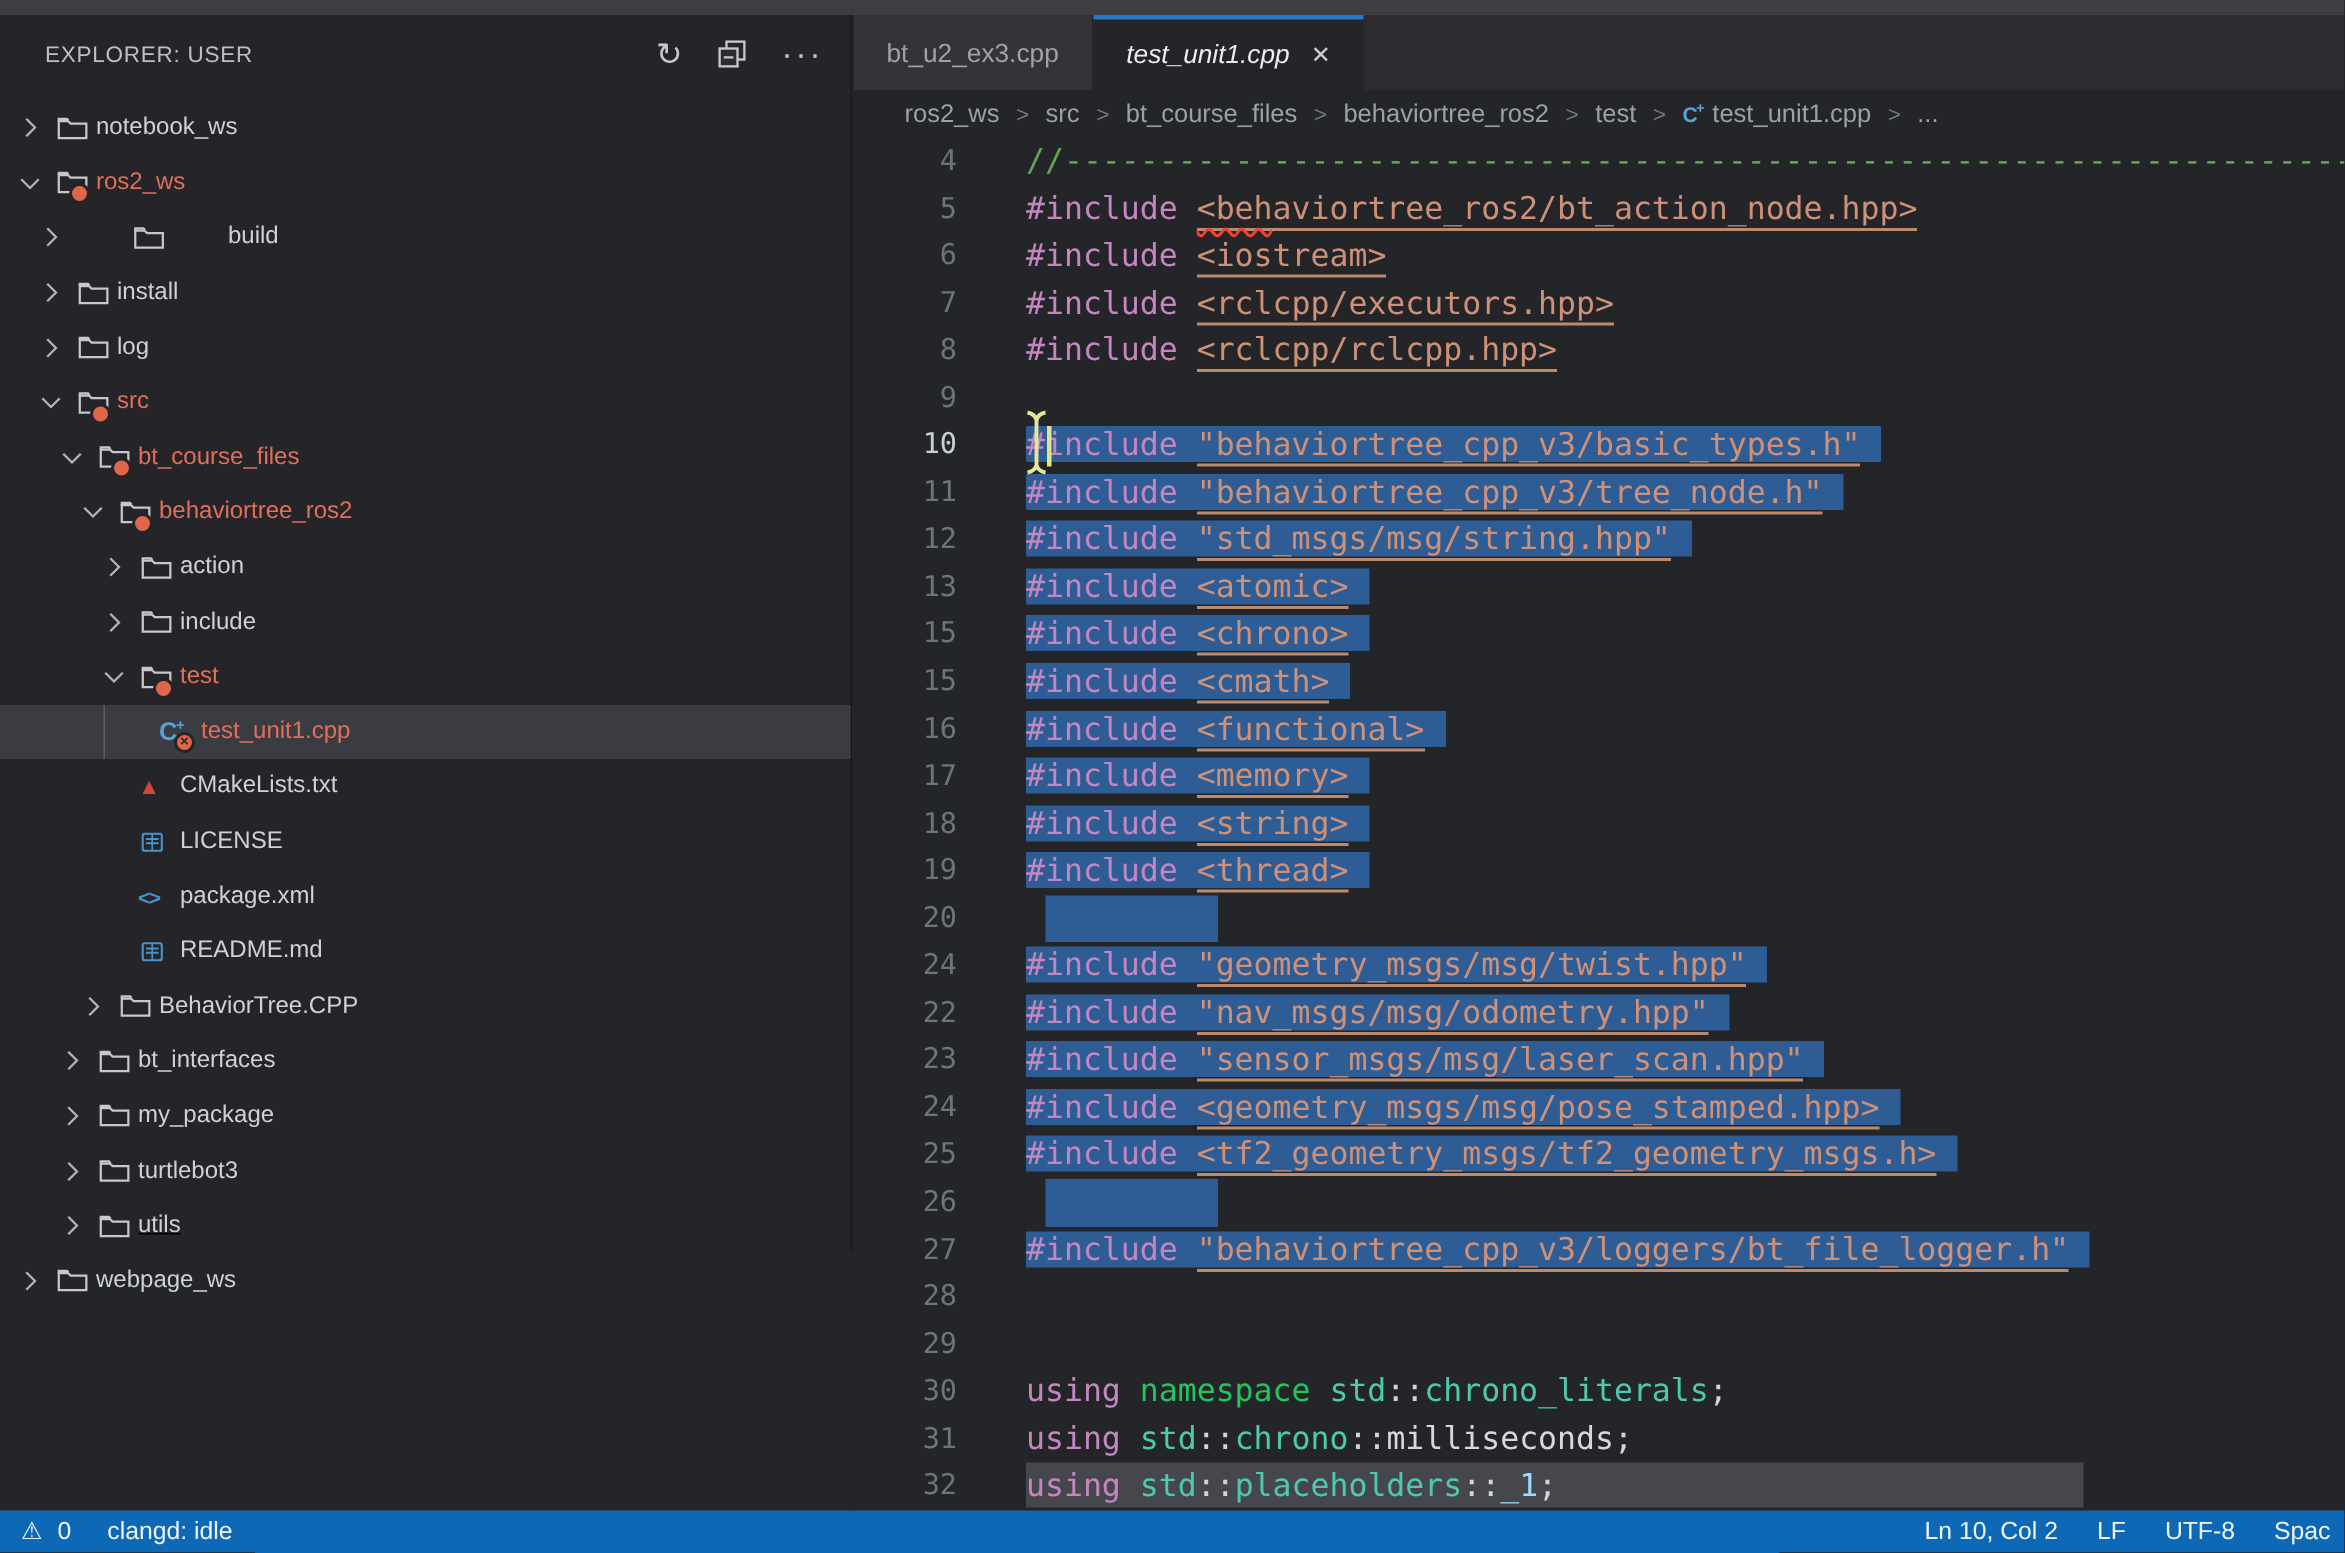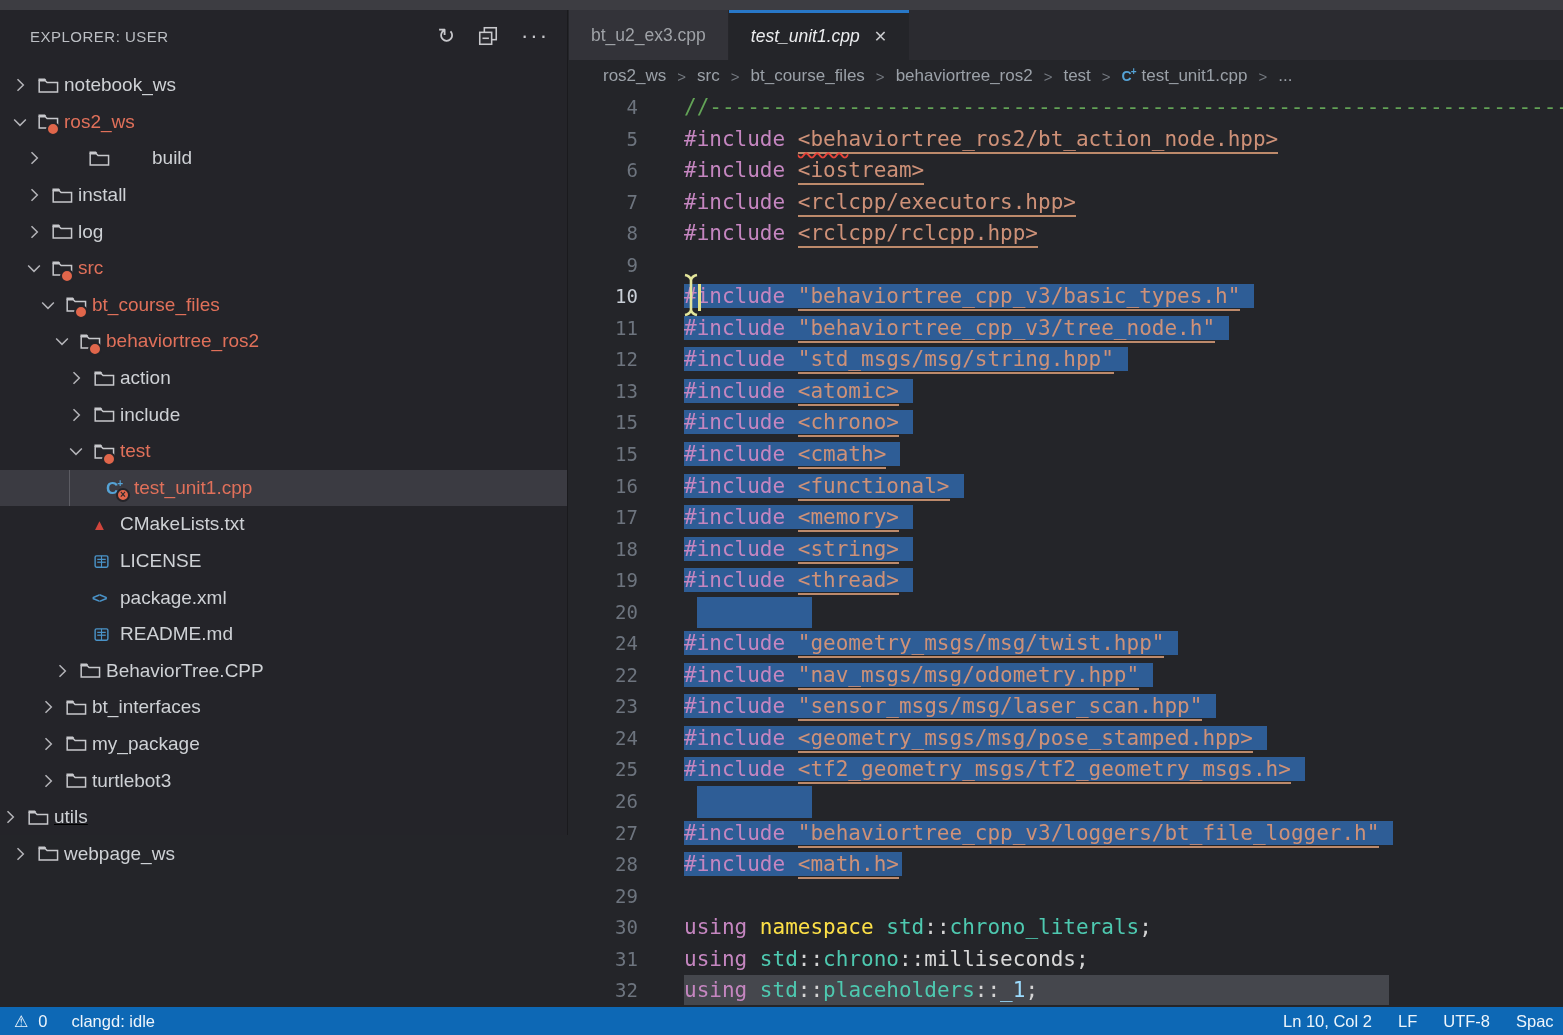--- a/index.html
+++ b/index.html
@@ -13,21 +13,21 @@
   .sb-header { position:absolute; left:0; top:0; width:100%; height:52px; display:flex; align-items:center; }
   .sb-title { margin-left:30px; font-size:15px; letter-spacing:0.5px; color:#bcbfc4; }
   .sb-actions { position:absolute; right:18px; top:0; height:52px; display:flex; align-items:center; gap:22px; }
   .sb-action { color:#c8c8cc; font-size:21px; cursor:pointer; display:flex; align-items:center; }
   #file-tree { position:absolute; left:0; top:57px; width:100%; }
   .row { position:relative; height:36.6px; display:flex; align-items:center; cursor:pointer; white-space:nowrap; }
   .row.selected { background:#3b3b42; }
   .row.selected::before { content:""; position:absolute; left:69px; top:0; bottom:0; width:1px; background:#5c5c63; }
   .twistie { width:26px; display:inline-flex; justify-content:flex-start; align-items:center; flex:none; }
   .fico { width:28px; display:inline-flex; align-items:center; justify-content:flex-start; flex:none; position:relative; }
-  .tree-label { font-size:19px; color:#ced1d5; }
+  .tree-label { font-size:16px; color:#ced1d5; }
   .row.modified > .tree-label { color:#e0705a; }
   .badge { position:absolute; right:4px; bottom:-4px; width:14px; height:14px; border-radius:50%; background:#e0664b; border:2px solid #242429; color:#2a2a2e; font-size:10px; line-height:10px; text-align:center; font-weight:bold; }
   .cpp-glyph { color:#55a3d6; font-weight:bold; font-size:17px; letter-spacing:-1px; }
   .cpp-glyph sup { font-size:10px; }
   .cmake-glyph { color:#d0453c; font-size:15px; }
   .code-glyph { color:#4a93c8; font-weight:bold; font-size:14px; letter-spacing:-1px; }
 
   
   #editor { position:absolute; left:569px; top:10px; right:0; bottom:28px; background:#242529; overflow:hidden; }
   #tabbar { position:absolute; left:0; top:0; right:0; height:50px; background:#2b2b30; display:flex; }
@@ -44,21 +44,21 @@
   .code-line { position:relative; height:31.55px; line-height:31.55px; white-space:pre; }
   .ln { position:absolute; left:0; top:0; width:69px; text-align:right; color:#6d747e; font-size:19px; }
   .ln.cur { color:#c9cfd7; }
   .content { position:absolute; left:115px; top:0; }
   .selspan { background:#2e5d96; padding-right:14px; }
   .selblock { display:inline-block; vertical-align:top; margin-left:13px; width:115px; height:31.55px; background:#2e5d96; }
   .tok-cmt { color:#63a457; }
   .tok-pre { color:#c586c0; }
   .tok-str { color:#ce9178; }
   .tok-kw  { color:#c586c0; }
-  .tok-kw2 { color:#fde047;text-align:center; }
+  .tok-kw2 { color:#22c55e;text-align:center; }
   .tok-typ { color:#4ec9b0; }
   .tok-pun { color:#d4d4d4; }
   .tok-var { color:#9cdcfe; }
   .tok-txt { color:#d8d8d8; }
   .u { border-bottom:2px solid #bd8a6b; padding-bottom:1px; }
   .sq { text-decoration:underline wavy #e8443a 2px; text-underline-offset:6px; }
   #hbar { position:absolute; left:115px; width:705px; height:30px; background:#45474d; z-index:0; }
   .code-line, .code-line * { z-index:1; }
 
   
@@ -351,21 +351,21 @@
           </svg>
         </span>
         <span class="fico">
           <svg width="23" height="21" viewBox="0 0 24 24" fill="none">
             <path d="M2.5 6.5h7l2 2h12v11h-21z" stroke="#c7c8cc" stroke-width="1.7"></path>
             <path d="M2.5 6.5v-1.7h6.2l1.2 1.2" stroke="#c7c8cc" stroke-width="1.7"></path>
           </svg>
         </span>
         <span class="tree-label">turtlebot3</span>
       </div>
-      <div class="row" style=" text-decoration: underline;">
+      <div class="row" style="padding-left: 38px; text-decoration: underline;">
         <span class="twistie">
           <svg width="20" height="20" viewBox="0 0 24 24" fill="none">
             <polyline points="9 5 16 12 9 19" stroke="#b4b4b9" stroke-width="1.8"></polyline>
           </svg>
         </span>
         <span class="fico">
           <svg width="23" height="21" viewBox="0 0 24 24" fill="none">
             <path d="M2.5 6.5h7l2 2h12v11h-21z" stroke="#c7c8cc" stroke-width="1.7"></path>
             <path d="M2.5 6.5v-1.7h6.2l1.2 1.2" stroke="#c7c8cc" stroke-width="1.7"></path>
           </svg>
@@ -447,21 +447,21 @@
       <div class="code-line"><span class="ln">18</span><span class="content"><span class="selspan"><span class="tok-pre">#include </span><span class="tok-str u">&lt;string&gt;</span></span></span></div>
       <div class="code-line"><span class="ln">19</span><span class="content"><span class="selspan"><span class="tok-pre">#include </span><span class="tok-str u">&lt;thread&gt;</span></span></span></div>
       <div class="code-line"><span class="ln">20</span><span class="content"><span class="selblock"></span></span></div>
       <div class="code-line"><span class="ln">24</span><span class="content"><span class="selspan"><span class="tok-pre">#include </span><span class="tok-str u">"geometry_msgs/msg/twist.hpp"</span></span></span></div>
       <div class="code-line"><span class="ln">22</span><span class="content"><span class="selspan"><span class="tok-pre">#include </span><span class="tok-str u">"nav_msgs/msg/odometry.hpp"</span></span></span></div>
       <div class="code-line"><span class="ln">23</span><span class="content"><span class="selspan"><span class="tok-pre">#include </span><span class="tok-str u">"sensor_msgs/msg/laser_scan.hpp"</span></span></span></div>
       <div class="code-line"><span class="ln">24</span><span class="content"><span class="selspan"><span class="tok-pre">#include </span><span class="tok-str u">&lt;geometry_msgs/msg/pose_stamped.hpp&gt;</span></span></span></div>
       <div class="code-line"><span class="ln">25</span><span class="content"><span class="selspan"><span class="tok-pre">#include </span><span class="tok-str u">&lt;tf2_geometry_msgs/tf2_geometry_msgs.h&gt;</span></span></span></div>
       <div class="code-line"><span class="ln">26</span><span class="content"><span class="selblock"></span></span></div>
       <div class="code-line"><span class="ln">27</span><span class="content"><span class="selspan"><span class="tok-pre">#include </span><span class="tok-str u">"behaviortree_cpp_v3/loggers/bt_file_logger.h"</span></span></span></div>
-      <div class="code-line"><span class="ln">28</span><span class="content"><span class="selspan" style="padding-right: 3px;"><span class="tok-pre">#include </span><span class="tok-str u">&lt;math.h&gt;</span></span></span></div>
+      <div class="code-line"><span class="ln">28</span></div>
       <div class="code-line"><span class="ln">29</span><span class="content"></span></div>
       <div class="code-line"><span class="ln">30</span><span class="content"><span class="tok-kw">using </span><span class="tok-kw2">namespace </span><span class="tok-typ">std</span><span class="tok-pun">::</span><span class="tok-typ">chrono_literals</span><span class="tok-pun">;</span></span></div>
       <div class="code-line"><span class="ln">31</span><span class="content"><span class="tok-kw">using </span><span class="tok-typ">std</span><span class="tok-pun">::</span><span class="tok-typ">chrono</span><span class="tok-pun">::</span><span class="tok-txt">milliseconds</span><span class="tok-pun">;</span></span></div>
       <div id="hbar" style="top: 883.4px;"></div>
       <div class="code-line"><span class="ln">32</span><span class="content"><span class="tok-kw">using </span><span class="tok-typ">std</span><span class="tok-pun">::</span><span class="tok-typ">placeholders</span><span class="tok-pun">::</span><span class="tok-var">_1</span><span class="tok-pun">;</span></span></div>
     </div>
 </div>
 
 <svg id="mouse-cursor" width="20" height="46" viewBox="0 0 20 46">
   <path d="M4 3 q5 1 6 5 v30 q-1 4 -6 5 M16 3 q-5 1 -6 5 M16 43 q-5 -1 -6 -5" stroke="#e4e69b" fill="none" stroke-width="2.6"></path>

